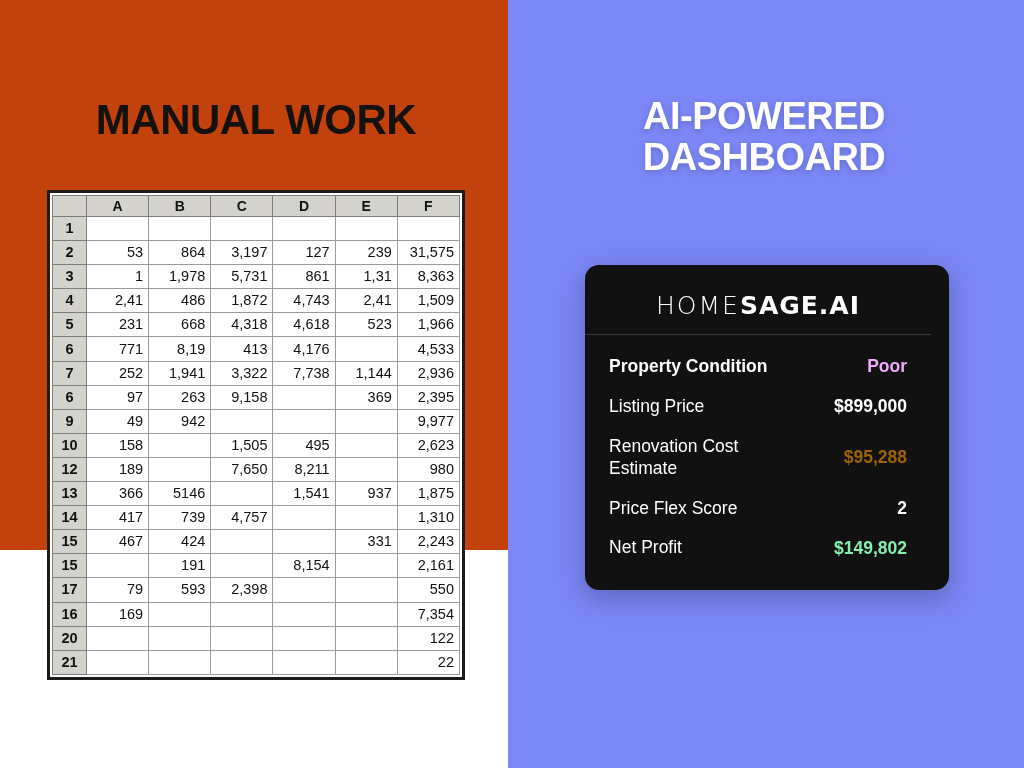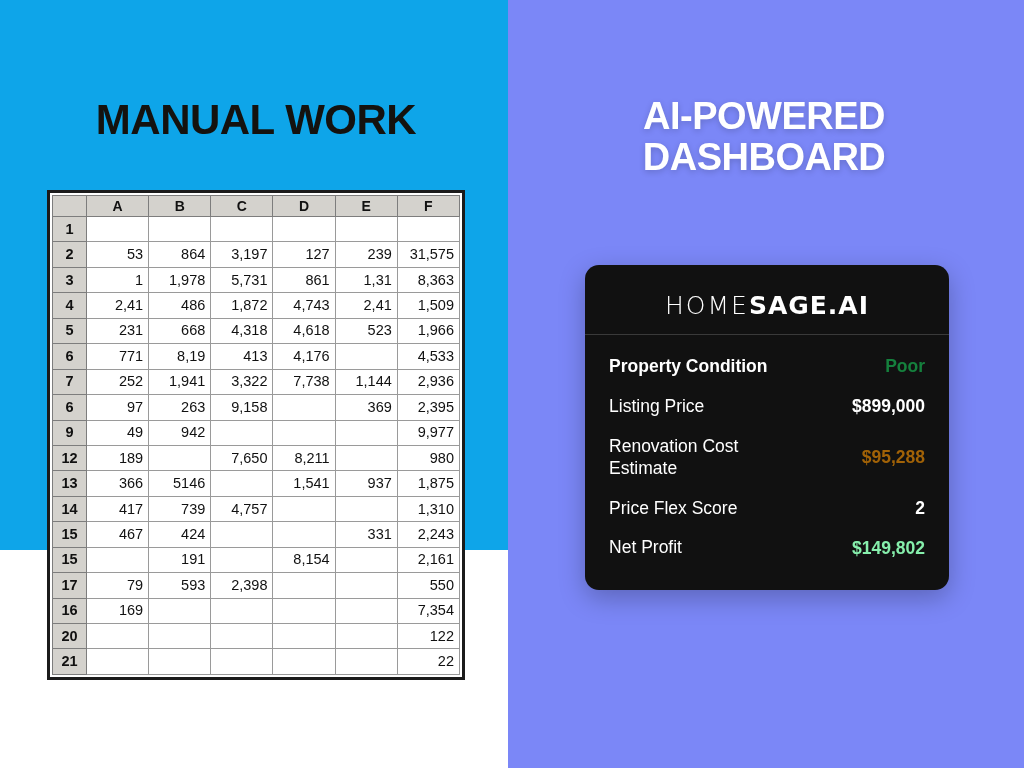--- a/index.html
+++ b/index.html
@@ -9,21 +9,21 @@
     font-family: "Liberation Sans", sans-serif;
     overflow: hidden;
   }
   .stage {
     position: relative;
     width: 1024px; height: 768px;
     display: flex;
   }
   .panel-left {
     width: 512px; height: 550px;
-    background: #0ea5e9;
+    background: #c2410c;
     position: relative;
   }
   .panel-right {
     width: 520px; height: 768px;
     background: #7b87f7;
     position: relative;
   }
 
   
   .left-title {
@@ -94,21 +94,21 @@
     text-shadow: 0 2px 6px rgba(0,0,0,0.18);
   }
 
   
   .card {
     position: absolute;
     top: 265px; left: 77px;
     width: 364px;
     background: #111111;
     border-radius: 14px;
-    padding: 20px 24px 22px 24px;
+    padding: 20px 42px 22px 24px;
     box-shadow: 0 8px 26px rgba(0,0,0,0.25);
   }
   .brand {
     text-align: center;
     color: #ffffff;
     font-size: 25px;
     letter-spacing: 2px;
     padding: 6px 0 14px 0;
     font-family: "DejaVu Sans", sans-serif;
     font-weight: 400;
@@ -247,20 +247,29 @@
             <tr>
               <th class="rowhead">9</th>
               <td>49</td>
               <td>942</td>
               <td></td>
               <td></td>
               <td></td>
               <td>9,977</td>
             </tr>
             <tr>
+              <th class="rowhead">10</th>
+              <td>158</td>
+              <td></td>
+              <td>1,505</td>
+              <td>495</td>
+              <td></td>
+              <td>2,623</td>
+            </tr>
+            <tr>
               <th class="rowhead">12</th>
               <td>189</td>
               <td></td>
               <td>7,650</td>
               <td>8,211</td>
               <td></td>
               <td>980</td>
             </tr>
             <tr>
               <th class="rowhead">13</th>
@@ -346,21 +355,21 @@
     </div>
 
     <div class="card">
       <div class="brand">
         <span class="light">HOME</span><span class="bold">SAGE.AI</span>
       </div>
       <div class="divider"></div>
       <div id="metrics">
           <div class="row emphasis">
             <div class="label">Property Condition</div>
-            <div class="value" style="color: #15803d;">Poor</div>
+            <div class="value" style="color: #f0abfc;">Poor</div>
           </div>
           <div class="row">
             <div class="label">Listing Price</div>
             <div class="value" style="color: rgb(255, 255, 255);">$899,000</div>
           </div>
           <div class="row">
             <div class="label">Renovation Cost Estimate</div>
             <div class="value" style="color: #a16207;">$95,288</div>
           </div>
           <div class="row">

